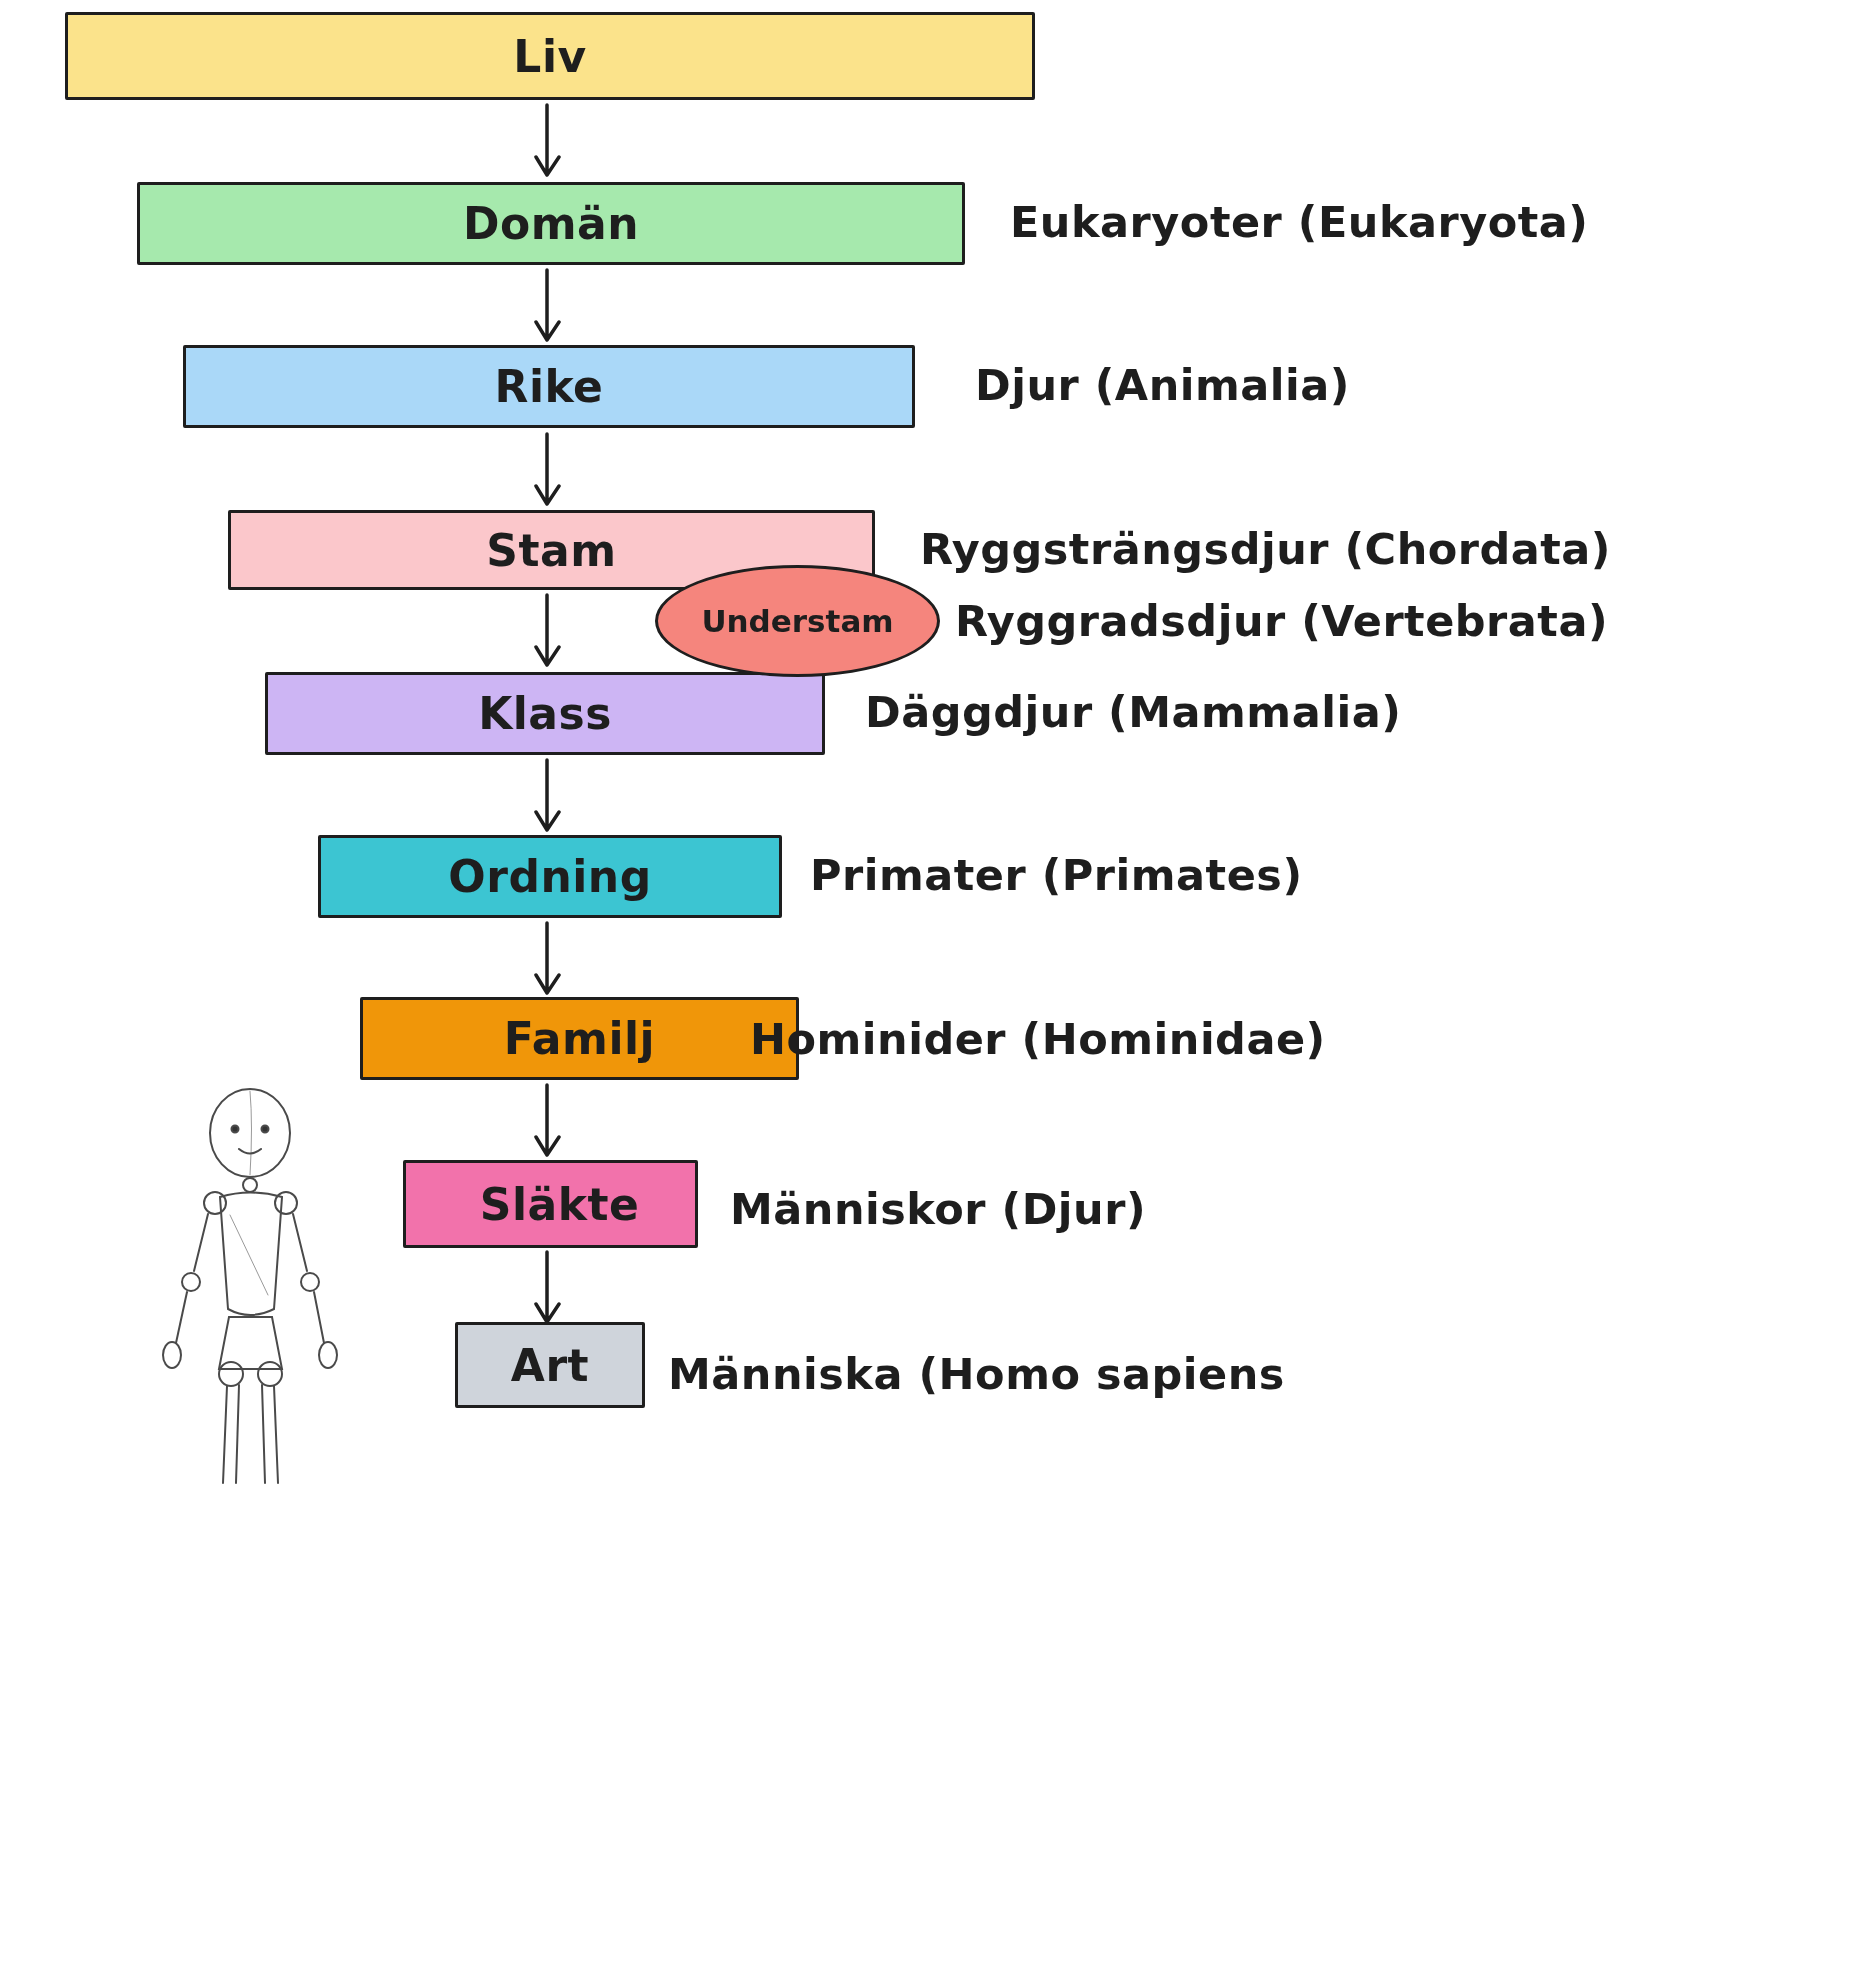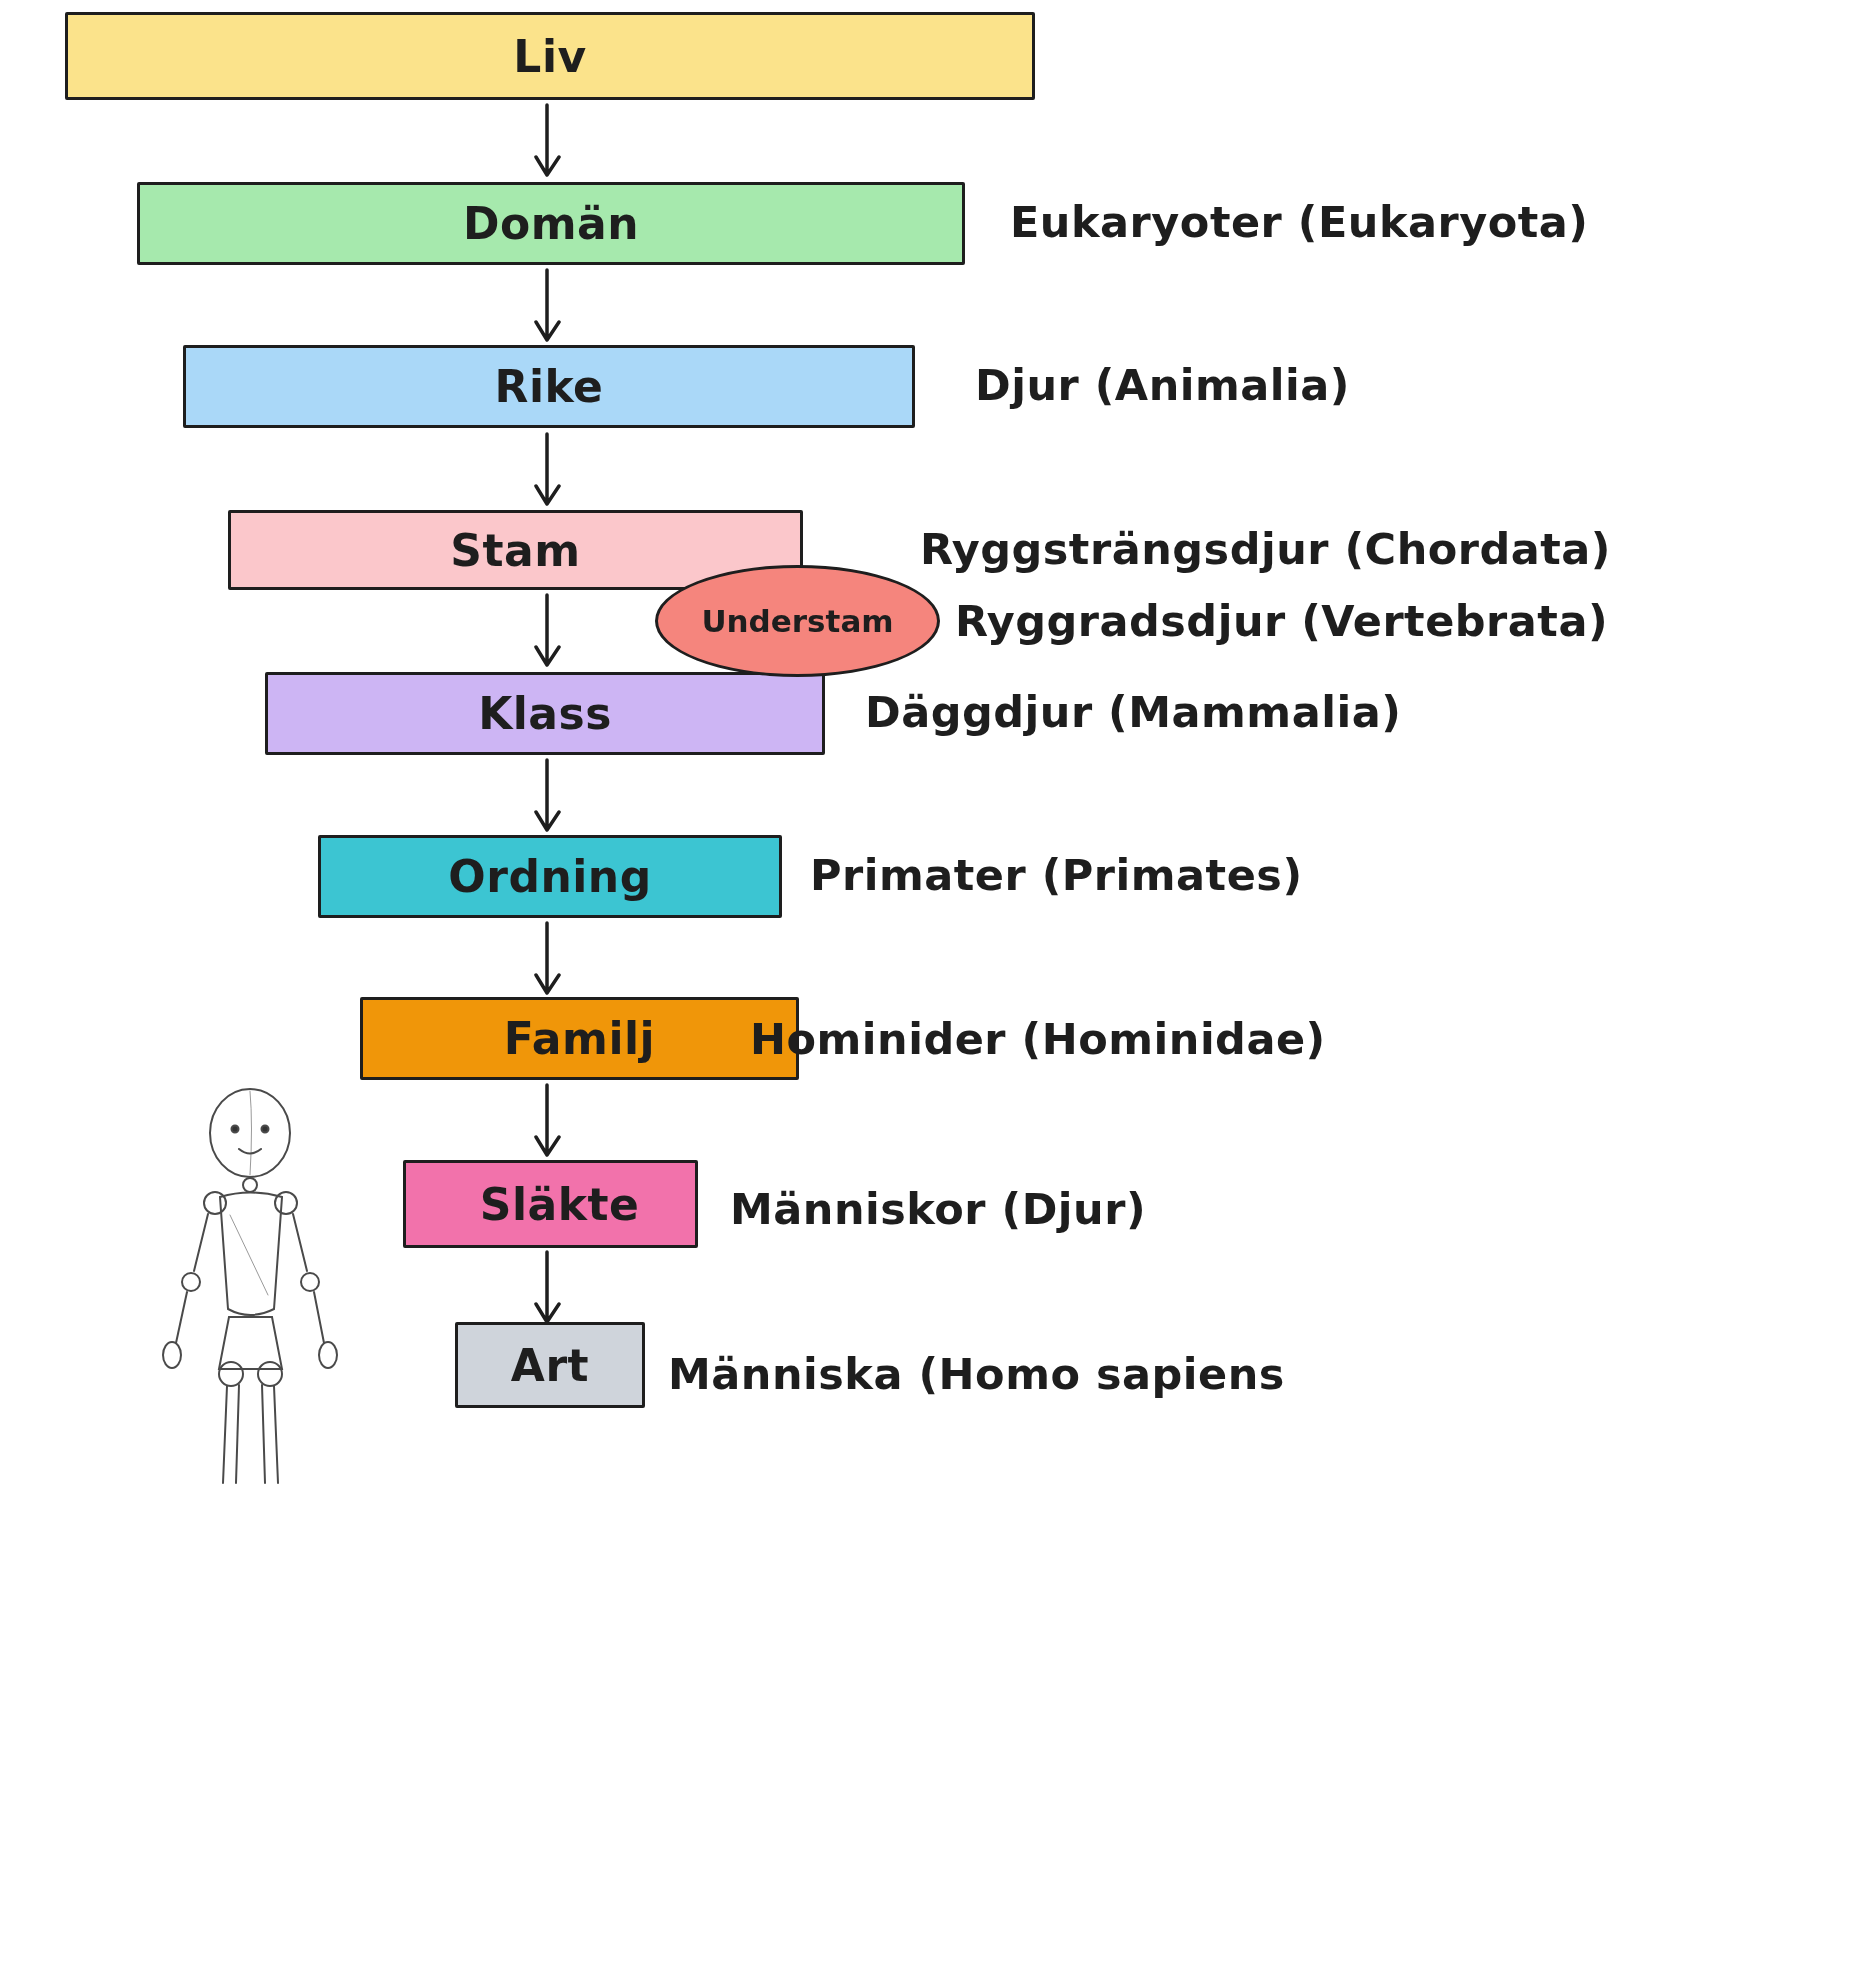--- a/index.html
+++ b/index.html
@@ -50,21 +50,21 @@
   .arrow {
     position: absolute;
     left: 529px;
     width: 36px;
     height: 74px;
   }
   
   .b0 { left:  65px; top:   12px; width: 970px; height: 88px; }
   .b1 { left: 137px; top:  182px; width: 828px; height: 83px; }
   .b2 { left: 183px; top:  345px; width: 732px; height: 83px; }
-  .b3 { left: 228px; top:  510px; width: 575px; height: 80px; }
+  .b3 { left: 228px; top:  510px; width: 647px; height: 80px; }
   .b4 { left: 265px; top:  672px; width: 560px; height: 83px; }
   .b5 { left: 318px; top:  835px; width: 464px; height: 83px; }
   .b6 { left: 360px; top:  997px; width: 439px; height: 83px; }
   .b7 { left: 403px; top: 1160px; width: 295px; height: 88px; padding-left: 18px; }
   .b8 { left: 455px; top: 1322px; width: 190px; height: 86px; text-align: right; }
   .e-sub { left: 655px; top: 565px; width: 285px; height: 112px; }
   
   .a1 { left: 1010px; top:  201px; }
   .a2 { left:  975px; top:  364px; }
   .a3 { left:  920px; top:  528px; }

